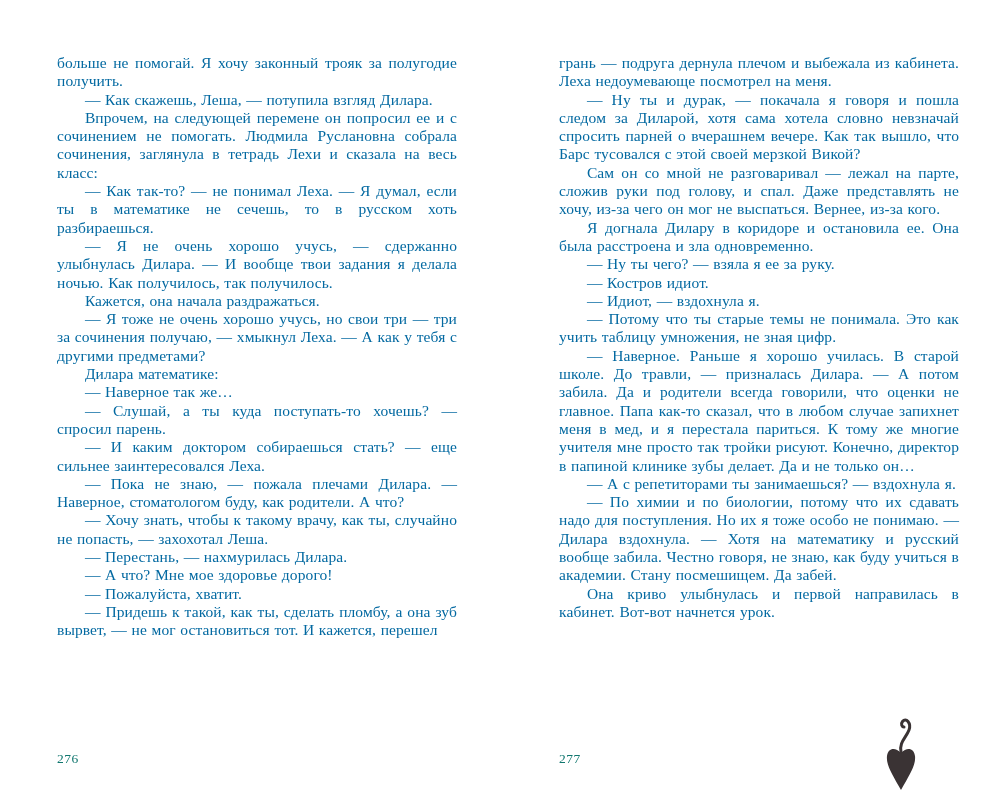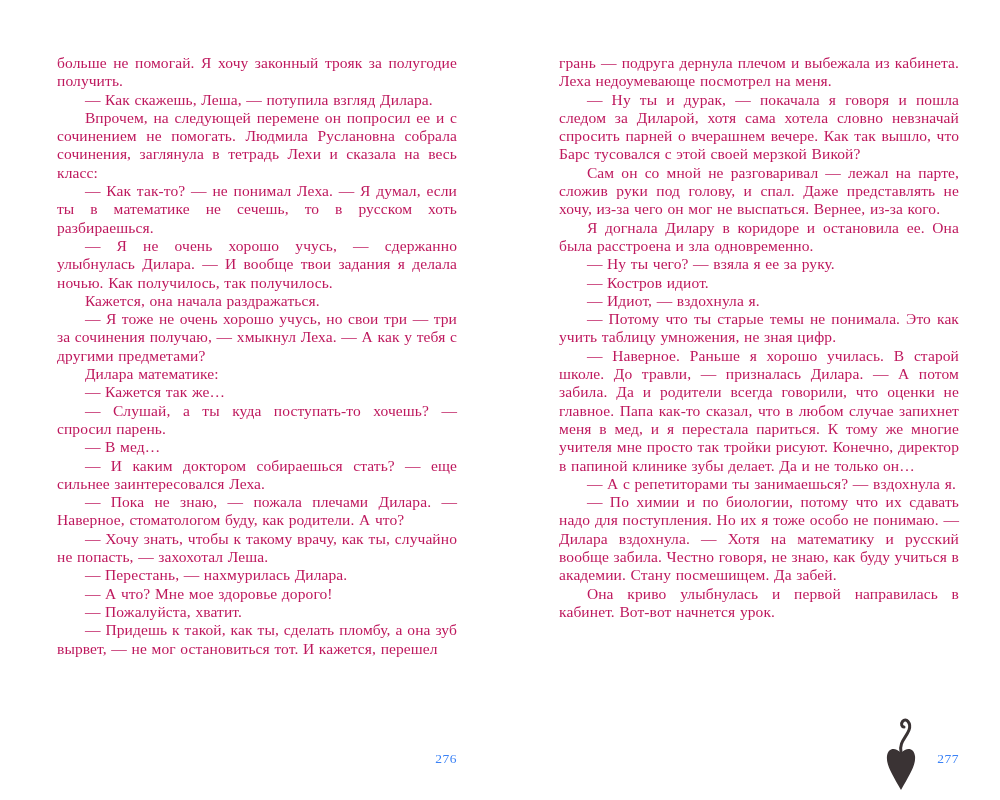--- a/index.html
+++ b/index.html
@@ -29,35 +29,35 @@
   .page-right { left: 559px; }
   .text-block {
     width: 100%;
   }
   .para {
     margin: 0;
     padding: 0;
     text-align: justify;
     font-size: 15.5px;
     line-height: 18.3px;
-    color: #be185d;
+    color: #0369a1;
     letter-spacing: 0.1px;
     word-spacing: 0.6px;
   }
   .para.indent {
     text-indent: 1.8em;
   }
   .page-number {
     position: absolute;
     left: 0;
     top: 697px;
     width: 400px;
-    text-align: right;
+    text-align: left;
     font-size: 13.5px;
-    color: #3b82f6;
+    color: #0f766e;
     letter-spacing: 0.5px;
   }
   .ornament {
     position: absolute;
     left: 878px;
     top: 710px;
     width: 46px;
     height: 84px;
   }
   .ornament svg { display: block; width: 100%; height: 100%; }
@@ -70,23 +70,22 @@
   <section class="page page-left">
     <div class="text-block">
         <p class="para">больше не помогай. Я хочу законный трояк за полугодие получить.</p>
         <p class="para indent">— Как скажешь, Леша, — потупила взгляд Дилара.</p>
         <p class="para indent">Впрочем, на следующей перемене он попросил ее и с сочинением не помогать. Людмила Руслановна собрала сочинения, заглянула в тетрадь Лехи и сказала на весь класс:</p>
         <p class="para indent">— Как так-то? — не понимал Леха. — Я думал, если ты в математике не сечешь, то в русском хоть разбираешься.</p>
         <p class="para indent">— Я не очень хорошо учусь, — сдержанно улыбнулась Дилара. — И вообще твои задания я делала ночью. Как получилось, так получилось.</p>
         <p class="para indent">Кажется, она начала раздражаться.</p>
         <p class="para indent">— Я тоже не очень хорошо учусь, но свои три — три за сочинения получаю, — хмыкнул Леха. — А как у тебя с другими предметами?</p>
         <p class="para indent">Дилара математике:</p>
-        <p class="para indent">— Кажется так же…</p>
+        <p class="para indent">— Наверное так же…</p>
         <p class="para indent">— Слушай, а ты куда поступать-то хочешь? — спросил парень.</p>
-        <p class="para indent">— В мед…</p>
         <p class="para indent">— И каким доктором собираешься стать? — еще сильнее заинтересовался Леха.</p>
         <p class="para indent">— Пока не знаю, — пожала плечами Дилара. — Наверное, стоматологом буду, как родители. А что?</p>
         <p class="para indent">— Хочу знать, чтобы к такому врачу, как ты, случайно не попасть, — захохотал Леша.</p>
         <p class="para indent">— Перестань, — нахмурилась Дилара.</p>
         <p class="para indent">— А что? Мне мое здоровье дорого!</p>
         <p class="para indent">— Пожалуйста, хватит.</p>
         <p class="para indent">— Придешь к такой, как ты, сделать пломбу, а она зуб вырвет, — не мог остановиться тот. И кажется, перешел</p>
       </div>
     <div class="page-number">276</div>
   </section>

